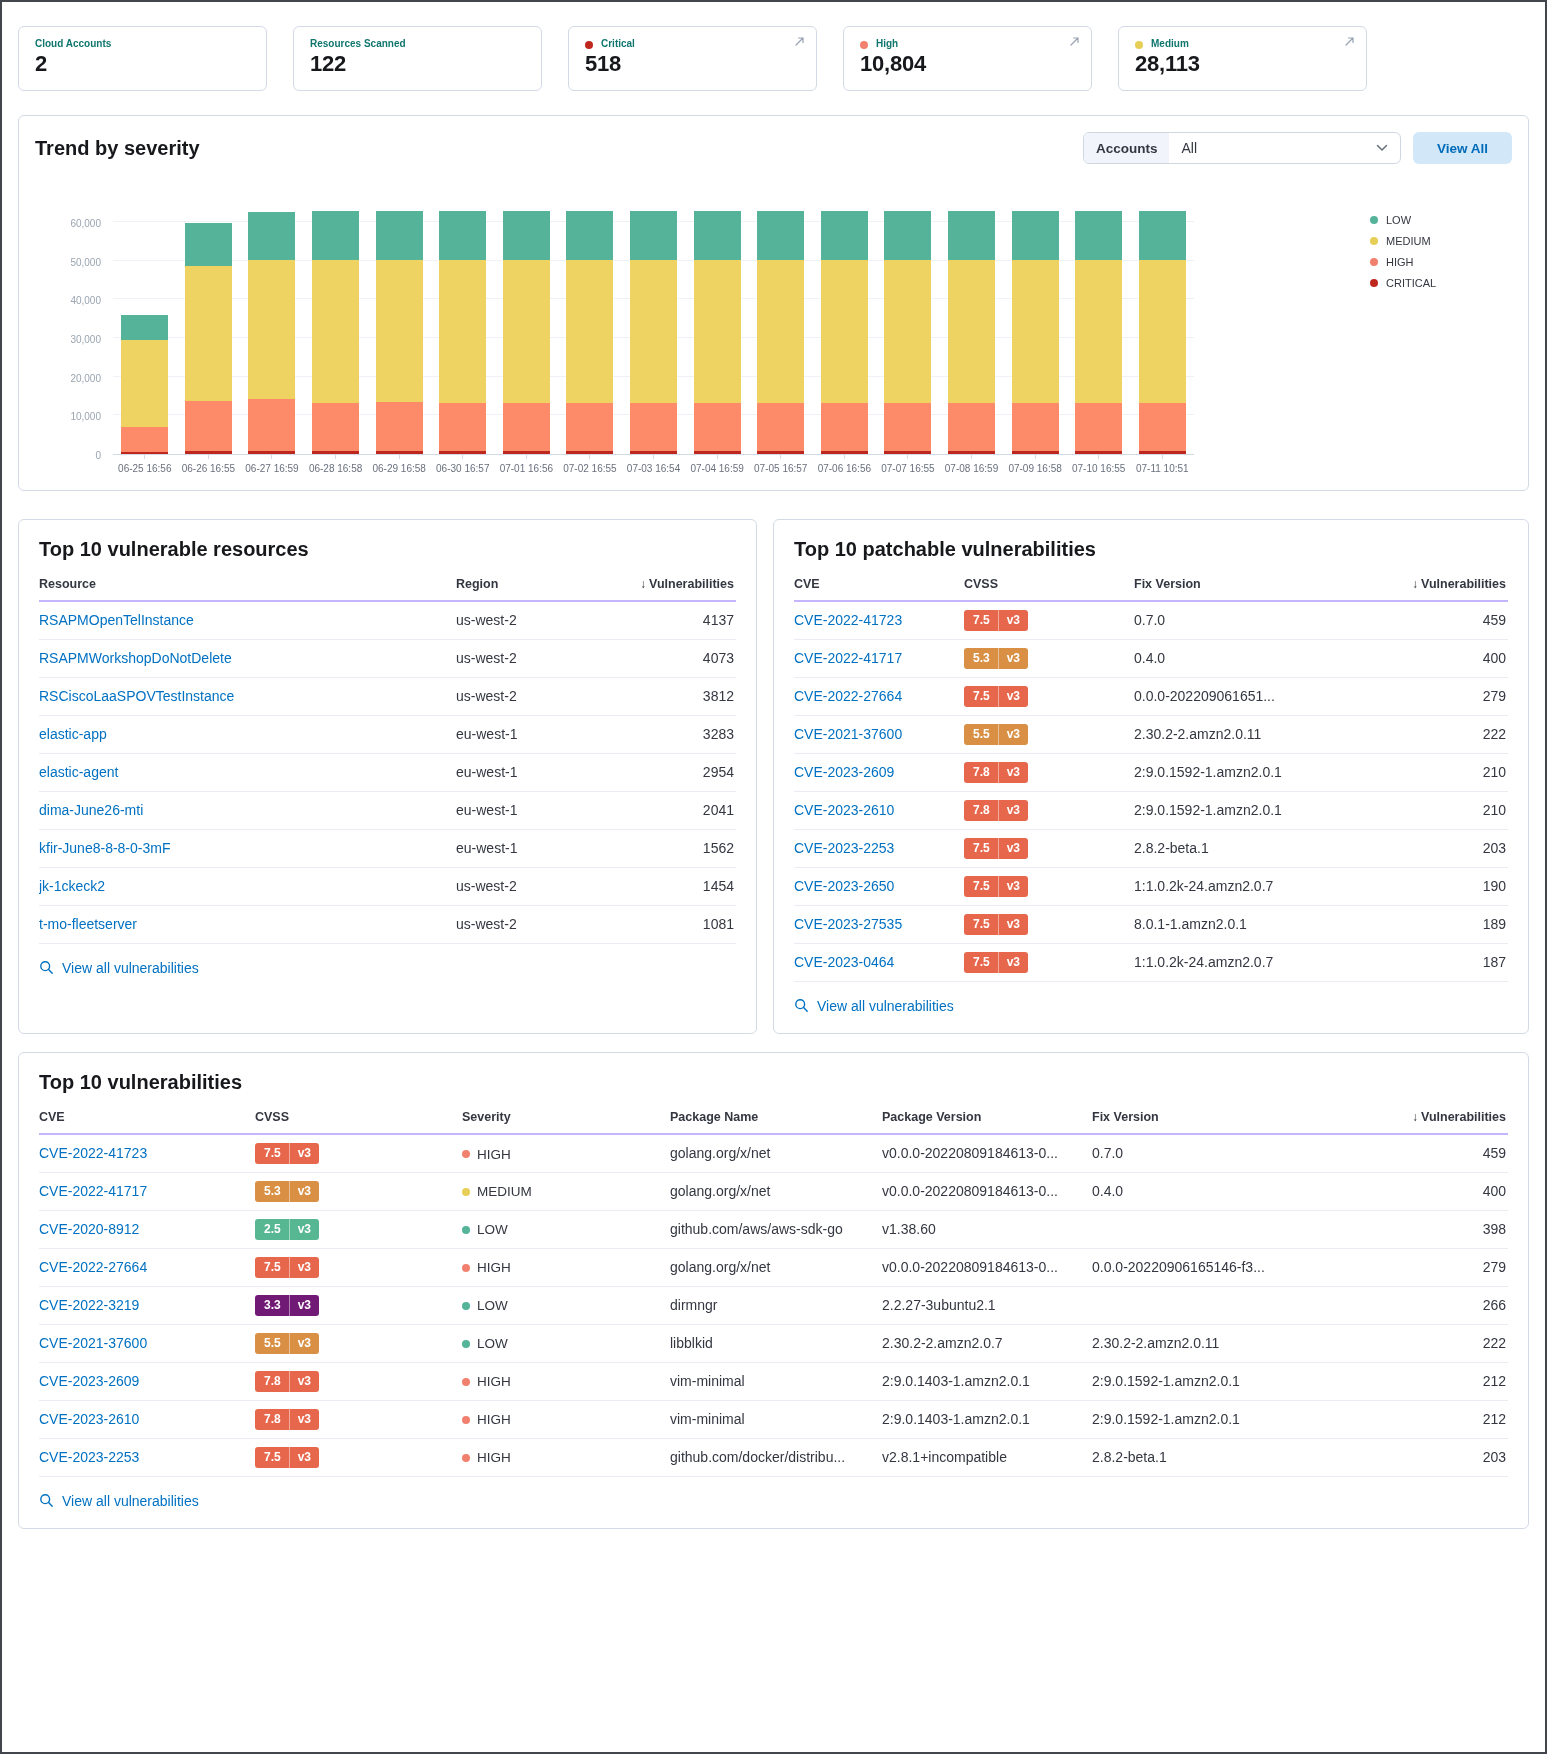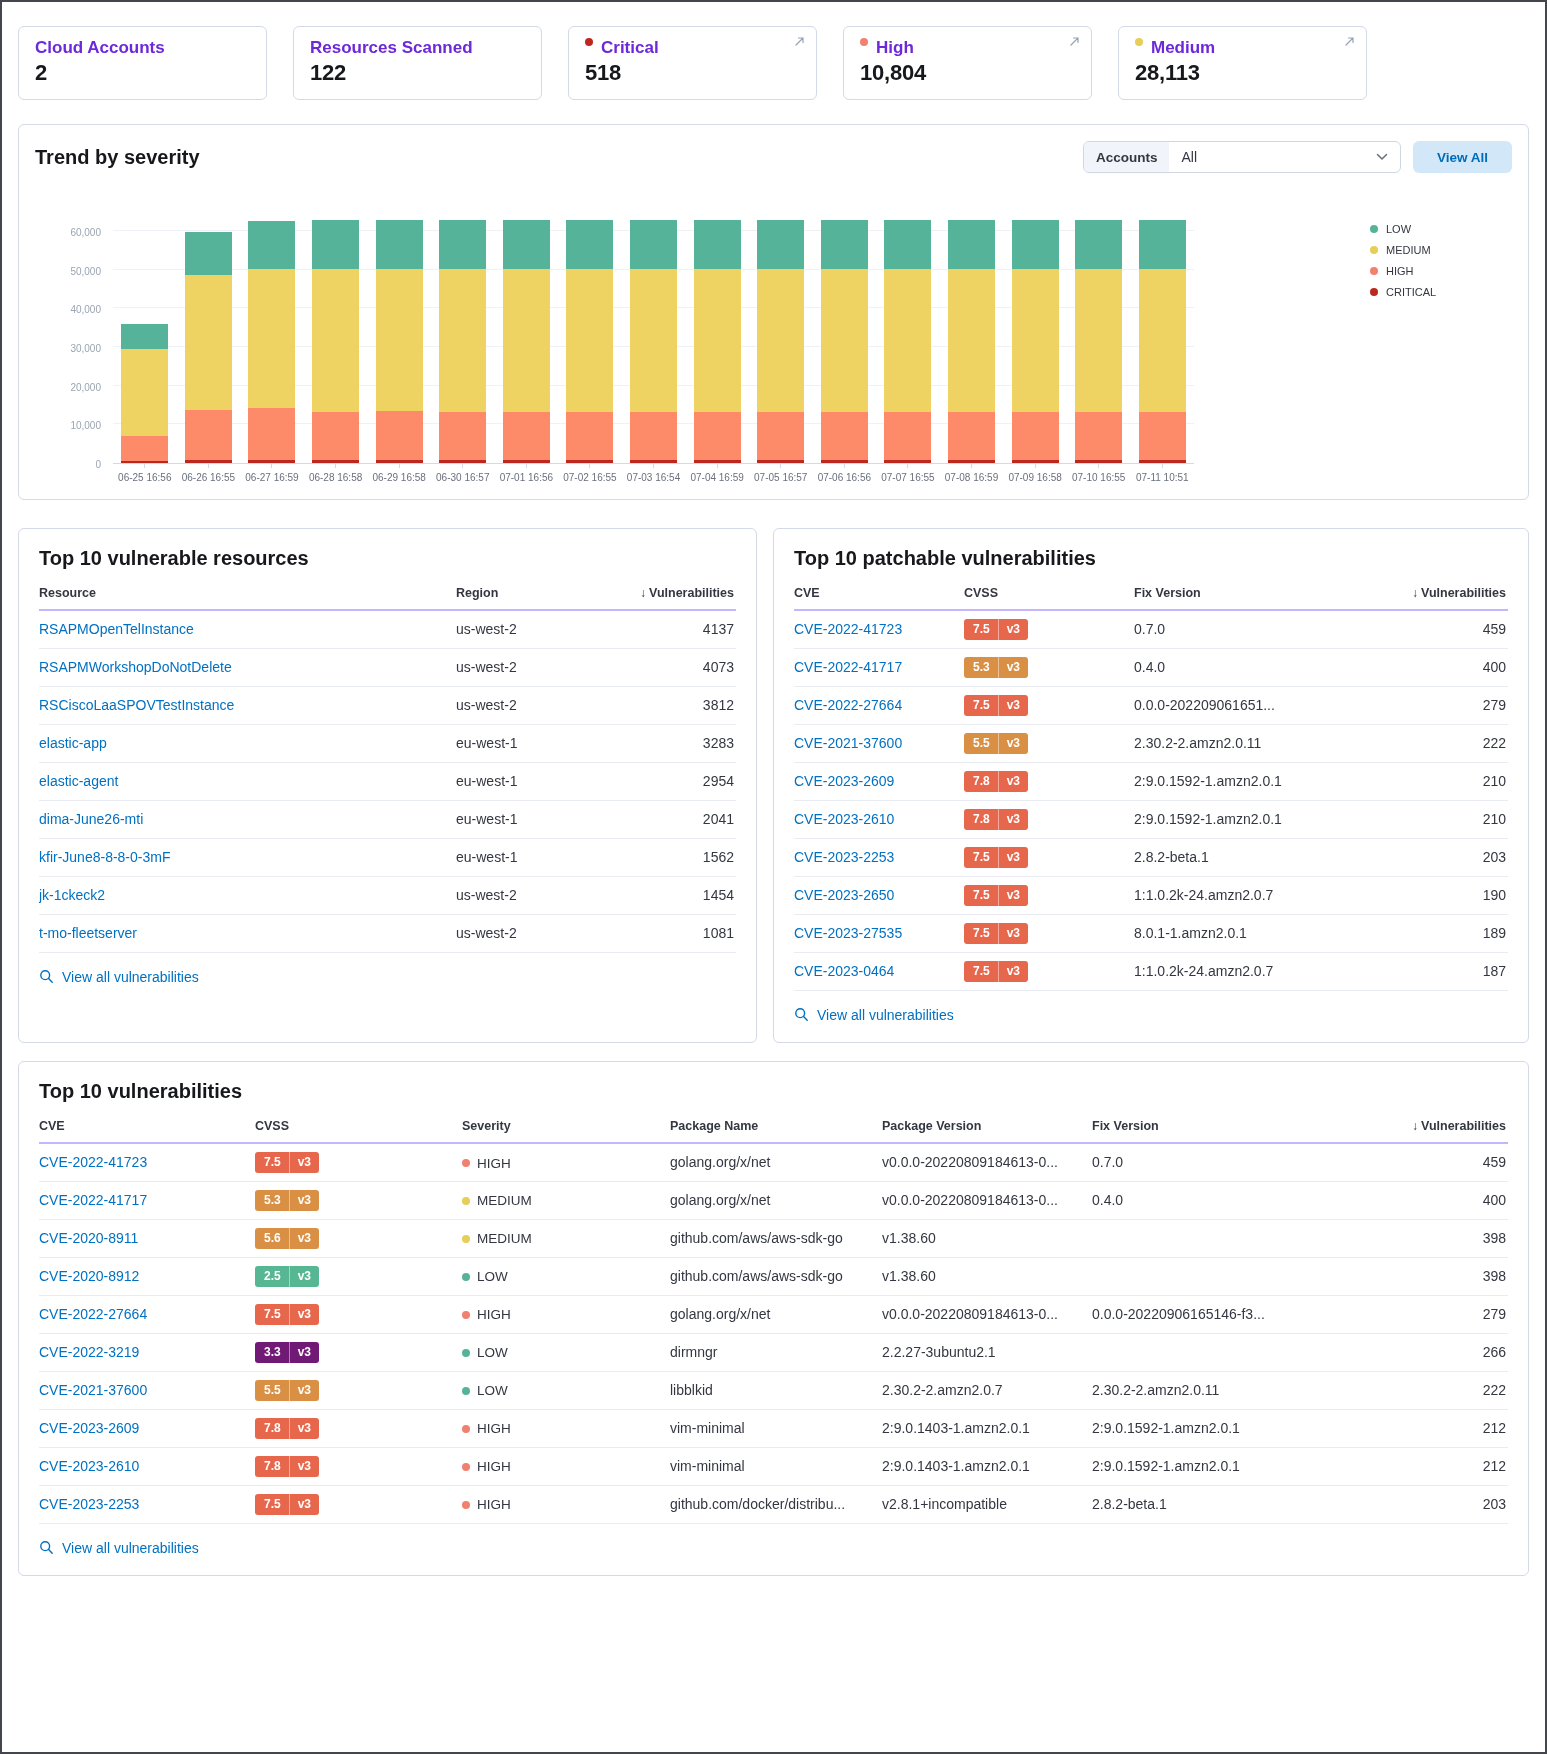--- a/index.html
+++ b/index.html
@@ -5,21 +5,21 @@
   html,body{margin:0;padding:0;background:#fff;}
   body{font-family:"Liberation Sans",sans-serif;color:#343741;}
   *{box-sizing:border-box;}
   .page{width:1547px;height:1754px;border:2px solid #43464D;background:#fff;overflow:hidden;position:relative;}
   .page-header{padding:12px 26px 16px;border-bottom:1px solid #D3DAE6;}
   .page-title{font-size:25px;font-weight:700;color:#17181c;letter-spacing:-0.3px;}
 
   
   .stats-row{display:flex;gap:26px;margin:24px 16px 0;}
   .stat-card{position:relative;width:249px;border:1px solid #D3DAE6;border-radius:6px;padding:11px 16px 13px;background:#fff;}
-  .stat-label{display:flex;align-items:flex-start;gap:8px;font-size:17px;font-weight:700;color:#6d28d9;}
+  .stat-label{display:flex;align-items:flex-end;gap:8px;font-size:10px;font-weight:700;color:#0f766e;}
   .dot{width:8px;height:8px;border-radius:50%;display:inline-block;flex:none;}
   .stat-value{font-size:22px;font-weight:700;color:#17181c;margin-top:2px;letter-spacing:-0.2px;}
   .expand-icon{position:absolute;top:8px;right:10px;line-height:0;}
 
   
   .panel{border:1px solid #D3DAE6;border-radius:6px;background:#fff;}
   .trend-panel{margin:24px 16px 0;padding:16px 16px 16px;}
   .panel-head{display:flex;align-items:center;justify-content:space-between;}
   .panel-title{font-size:20px;font-weight:700;color:#17181c;}
   .trend-controls{display:flex;align-items:center;gap:12px;}
@@ -614,35 +614,20 @@
             <td><span class="sev">
                 <span class="dot" style="background: rgb(231, 206, 86);"></span>
                 <span>MEDIUM</span>
               </span></td>
             <td>golang.org/x/net</td>
             <td>v0.0.0-20220809184613-0...</td>
             <td>0.4.0</td>
             <td class="num">400</td>
           </tr>
           <tr>
-            <td><a class="cell-link">CVE-2020-8911</a></td>
-            <td><span class="badge" style="background: rgb(217, 144, 69);">
-                <span class="score">5.6</span>
-                <span class="ver">v3</span>
-              </span></td>
-            <td><span class="sev">
-                <span class="dot" style="background: rgb(231, 206, 86);"></span>
-                <span>MEDIUM</span>
-              </span></td>
-            <td>github.com/aws/aws-sdk-go</td>
-            <td>v1.38.60</td>
-            <td></td>
-            <td class="num">398</td>
-          </tr>
-          <tr>
             <td><a class="cell-link">CVE-2020-8912</a></td>
             <td><span class="badge" style="background: rgb(87, 183, 147);">
                 <span class="score">2.5</span>
                 <span class="ver">v3</span>
               </span></td>
             <td><span class="sev">
                 <span class="dot" style="background: rgb(84, 179, 153);"></span>
                 <span>LOW</span>
               </span></td>
             <td>github.com/aws/aws-sdk-go</td>

